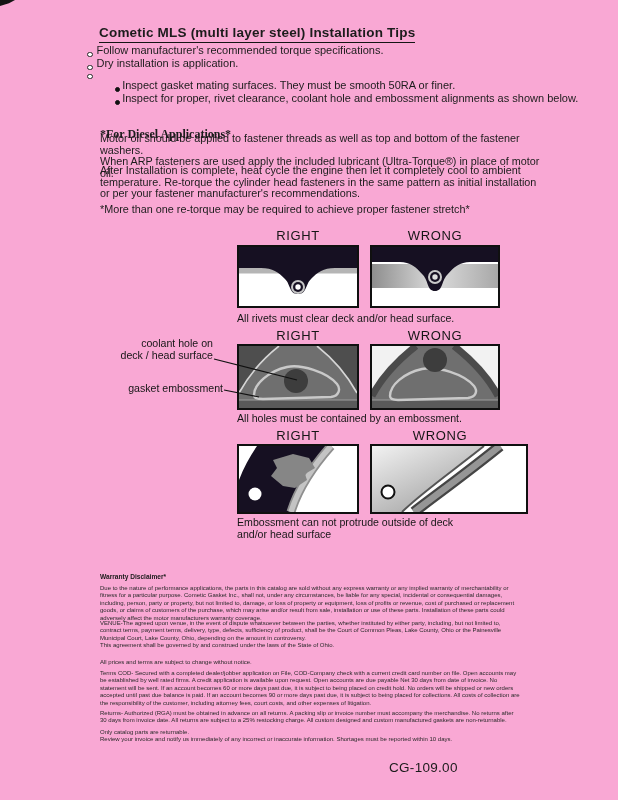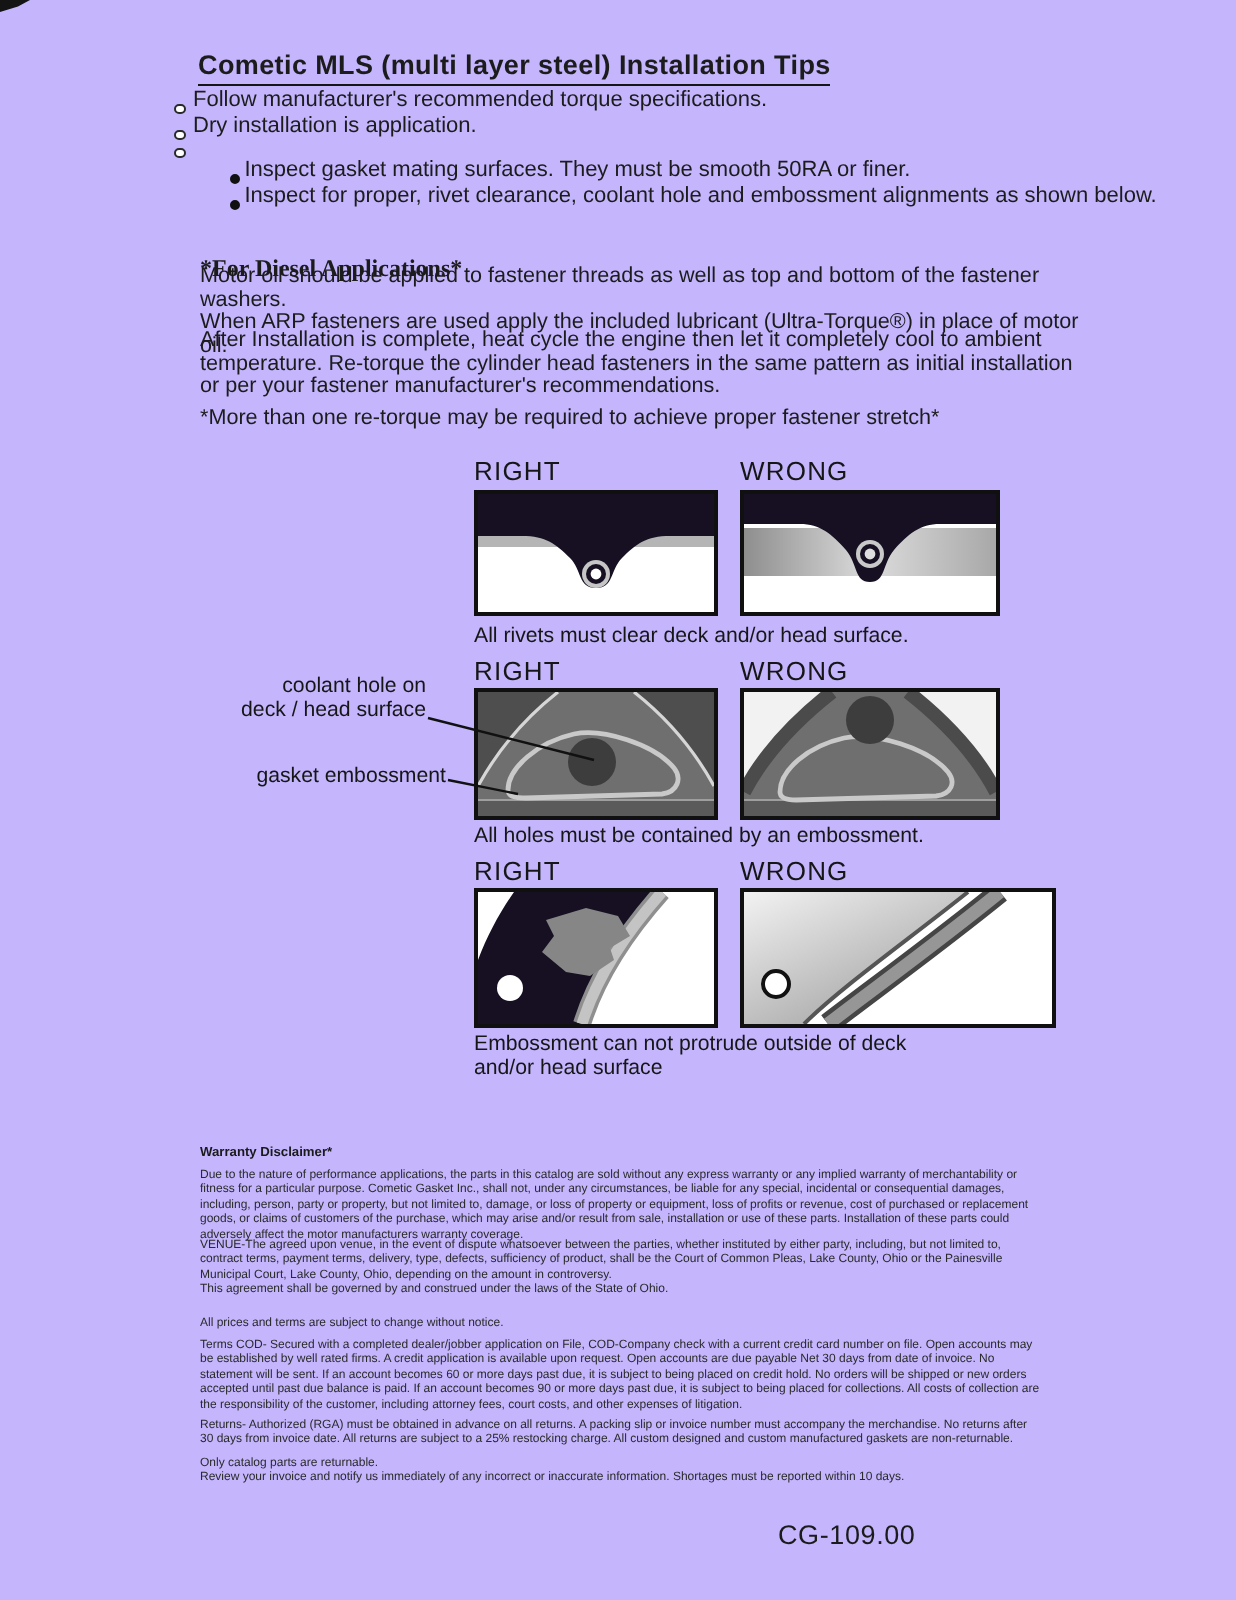--- a/index.html
+++ b/index.html
@@ -1,32 +1,32 @@
 <!DOCTYPE html>
 <html><head>
 <meta charset="utf-8">
 <style>
   html,body{margin:0;padding:0;background:#ffffff;}
   .page{
-    position:relative;width:618px;height:800px;background:#c4b5fd;overflow:hidden;
+    position:relative;width:618px;height:800px;background:#f9a8d4;overflow:hidden;
     font-family:"Liberation Sans", sans-serif;color:#1c1c1c;
   }
   .abs{position:absolute;}
   .scan-mark{left:0;top:0;width:15px;height:6px;background:#141414;
     clip-path:polygon(0 0,100% 0,60% 55%,0 100%);}
   .title{left:99px;top:25px;font-size:13.5px;font-weight:bold;letter-spacing:.2px;
     border-bottom:1.6px solid #151515;padding-bottom:2px;margin:0;}
   .bullets{left:87px;top:44px;font-size:11px;line-height:13px;}
   .brow{display:flex;align-items:flex-end;}
   .bmark{width:3.5px;height:3.5px;border:1px solid #2a2a2a;border-radius:50%;
     margin:3.5px 4px 0 0;flex:none;background:#fff;}
   .sub .bmark{background:#111;border-color:#111;width:3.2px;height:3.2px;margin-left:28px;margin-right:2px;margin-top:4px;}
   .h2{font-size:12px;font-weight:bold;margin:0;}
   .para{font-size:10.8px;line-height:11.5px;white-space:pre-line;margin:0;}
-  .dlabel{font-size:13px;letter-spacing:.6px;text-align:left;color:#161616;}
+  .dlabel{font-size:13px;letter-spacing:.6px;text-align:center;color:#161616;}
   .dbox{border:2px solid #101010;background:#fff;overflow:hidden;}
   .dbox svg{display:block;}
   .caption{font-size:10.6px;line-height:12px;white-space:pre-line;color:#161616;}
   .callout{font-size:10.6px;line-height:11.5px;text-align:right;white-space:pre-line;color:#161616;}
   .legal{font-size:6px;line-height:7.4px;color:#2a2a2a;width:421px;white-space:pre-line;margin:0;}
   .legal-h{font-size:6.6px;font-weight:bold;color:#1a1a1a;margin:0;}
   .pagecode{font-size:13.5px;letter-spacing:.3px;color:#1b1b1b;}
 </style>
 </head>
 <body>

